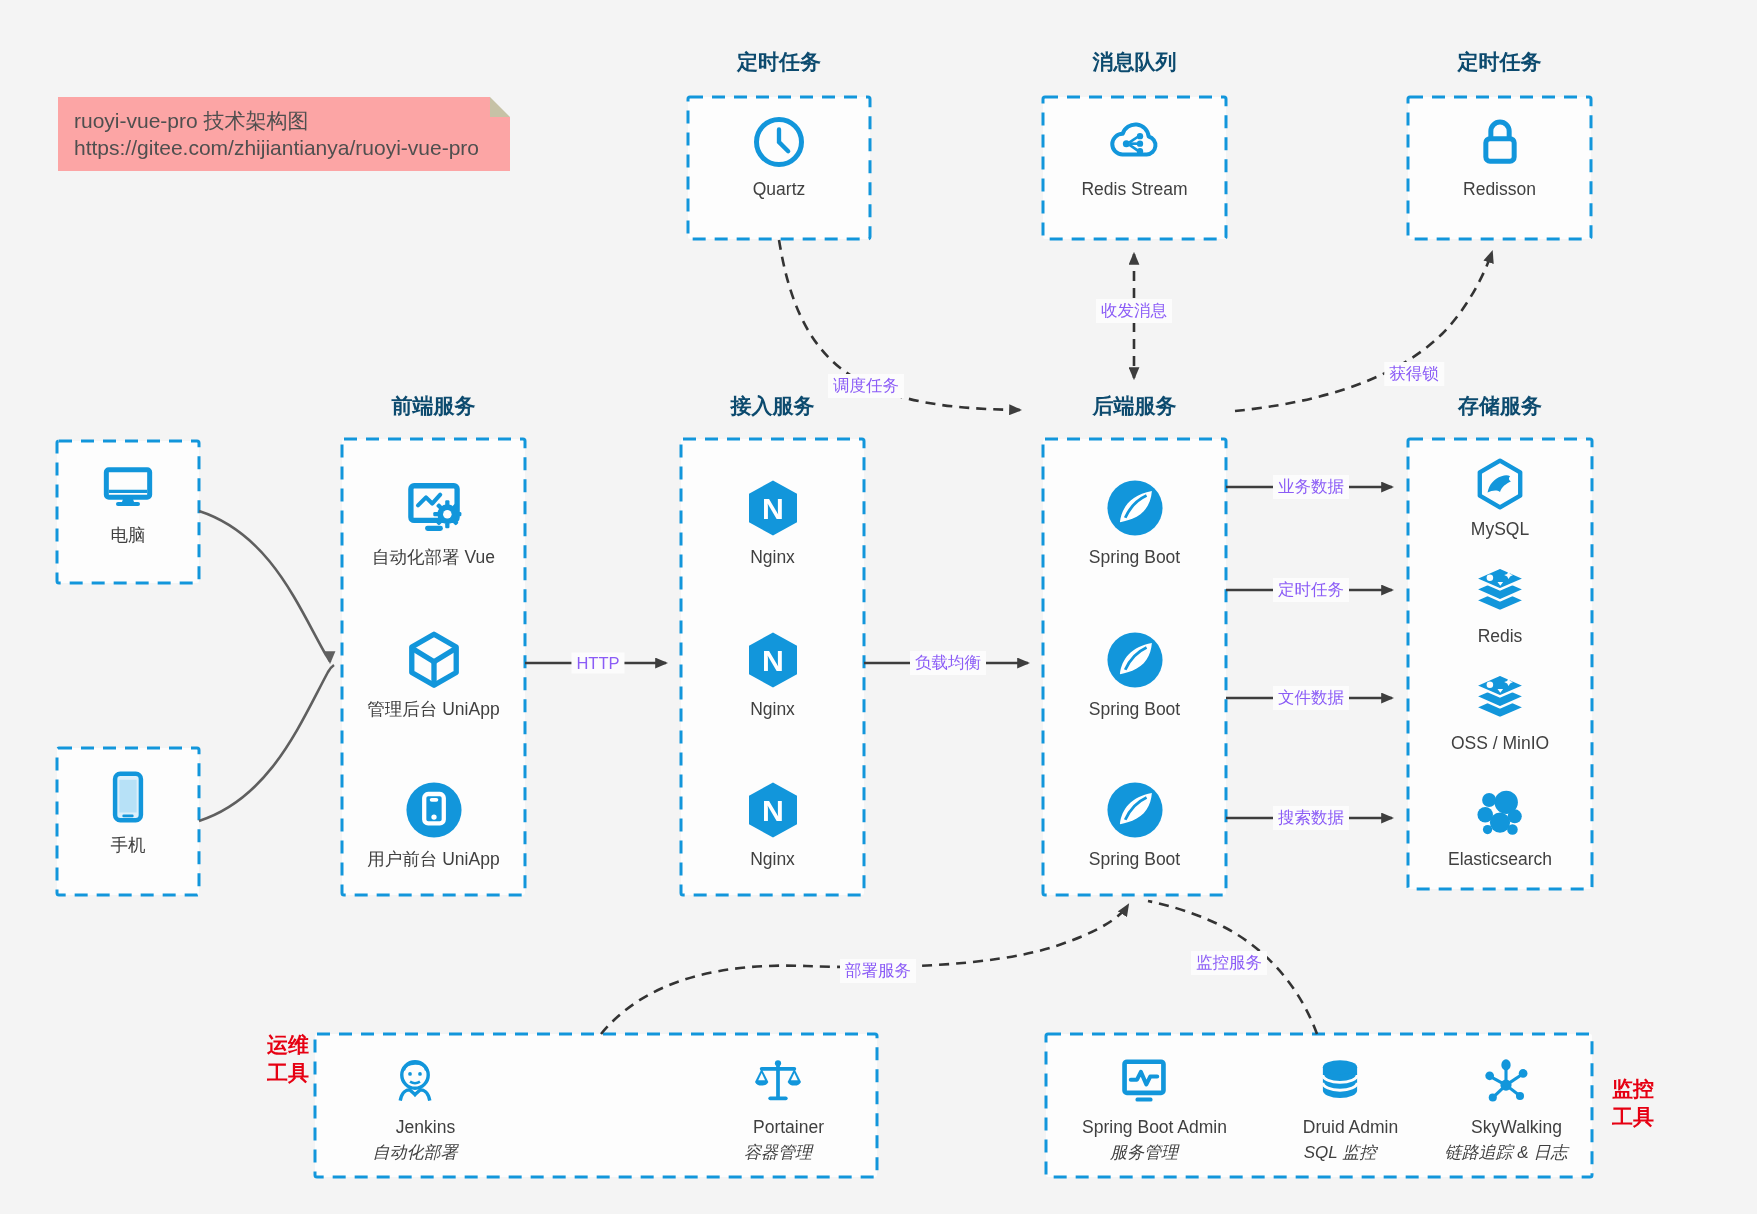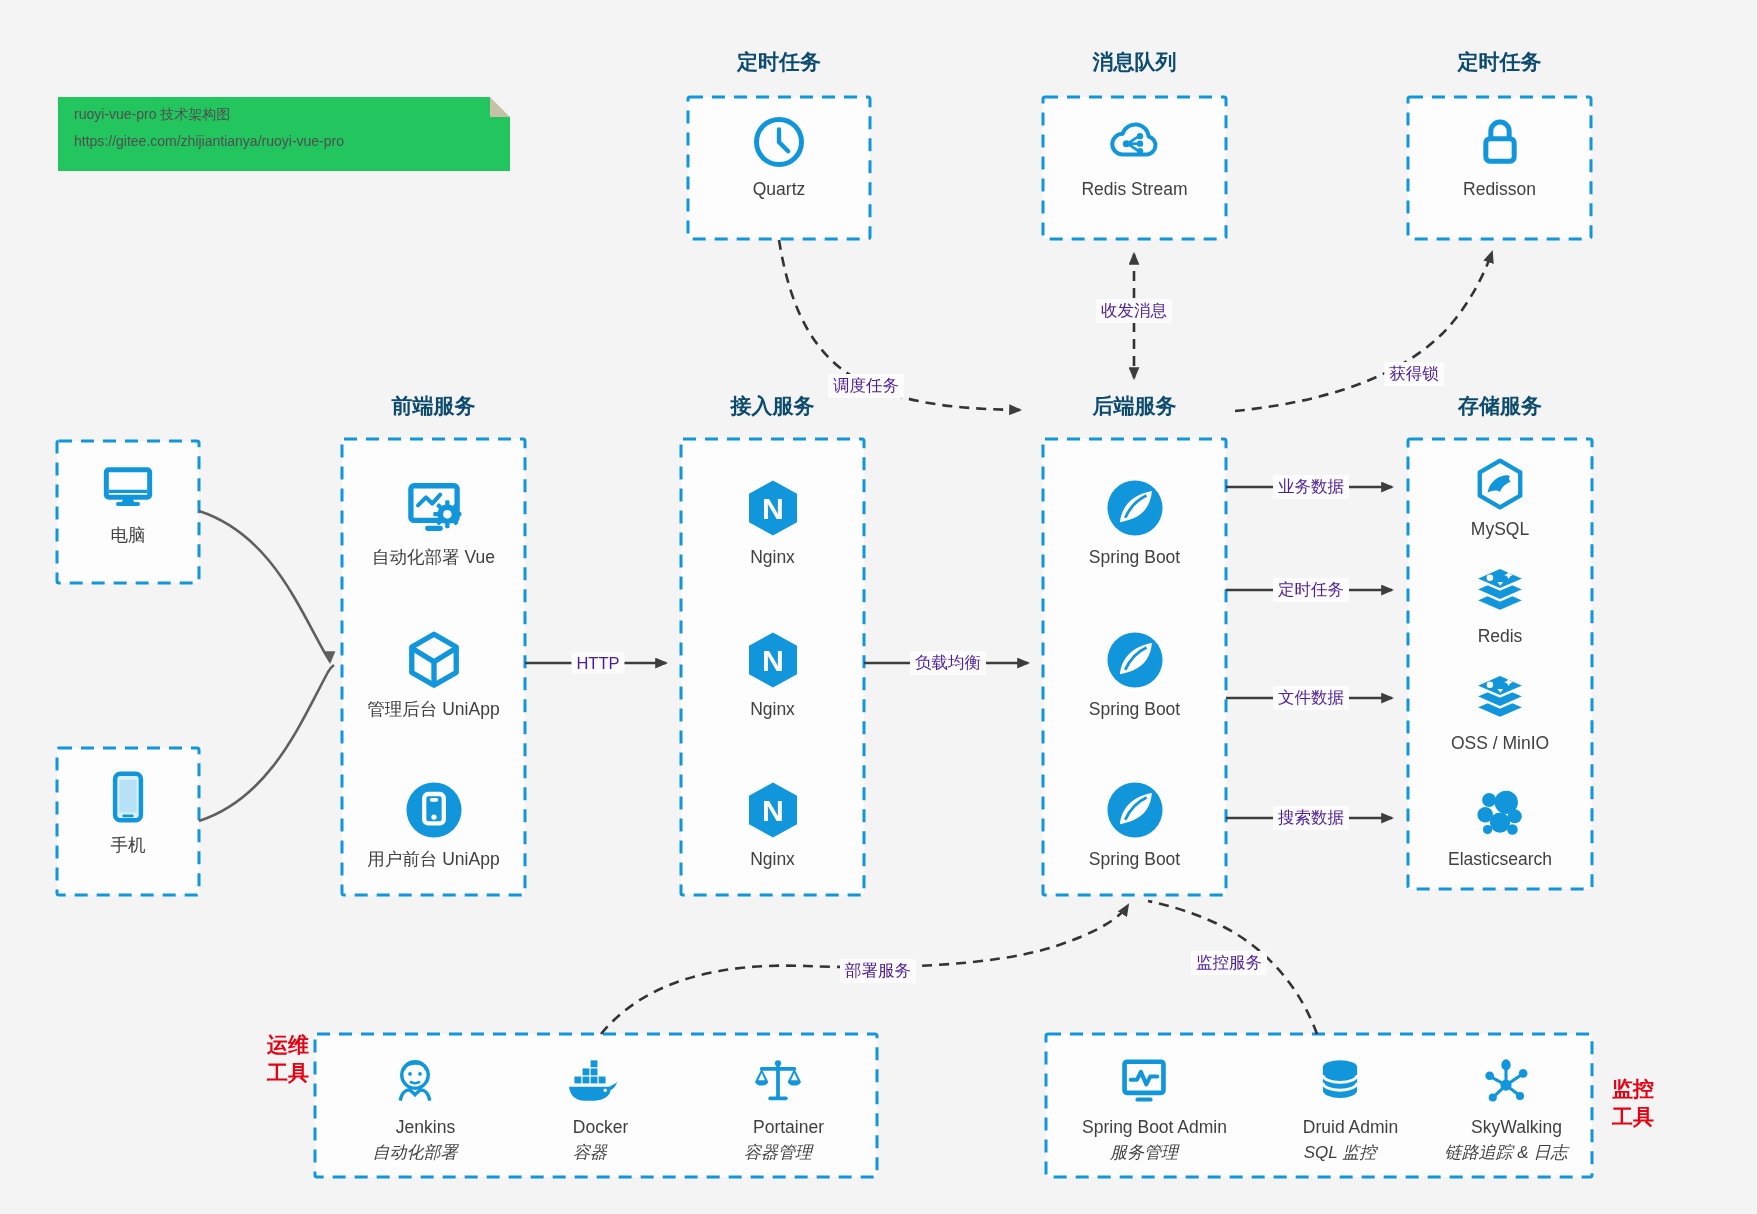--- a/index.html
+++ b/index.html
@@ -1,35 +1,35 @@
 <!DOCTYPE html>
 <html><head>
 <meta charset="utf-8">
 <style>
   html,body{margin:0;padding:0;}
   body{background:#e9e9e9;font-family:"Liberation Sans","DejaVu Sans",sans-serif;}
   #canvas{position:relative;width:1757px;height:1214px;background:#f4f4f4;overflow:hidden;}
   #edges{position:absolute;left:0;top:0;width:1757px;height:1214px;}
 
-  .note{position:absolute;left:58px;top:97px;width:452px;height:74px;background:#22c55e;
-        box-sizing:border-box;padding:4px 16px;font-size:14px;line-height:27px;color:#4f4f4f;}
+  .note{position:absolute;left:58px;top:97px;width:452px;height:74px;background:#fca5a5;
+        box-sizing:border-box;padding:10px 16px;font-size:21px;line-height:27px;color:#4f4f4f;}
   .note::after{content:"";position:absolute;top:0;right:0;width:0;height:0;border-style:solid;
         border-width:0 20px 20px 0;border-color:#f4f4f4 #f4f4f4 #c6c2a6 #c6c2a6;}
 
   .gtitle{position:absolute;font-size:21px;font-weight:bold;color:#0c4a6e;text-align:center;height:27px;line-height:27px;}
   .side-title{position:absolute;font-size:21px;font-weight:bold;color:#e60012;text-align:center;line-height:28px;}
 
   .node{position:absolute;display:flex;flex-direction:column;align-items:center;text-align:center;}
   .nicon{display:flex;align-items:center;justify-content:center;}
   .nlabel{margin-top:5px;font-size:17.5px;line-height:24px;color:#404040;white-space:nowrap;}
   .nname{margin-top:4px;font-size:17.5px;line-height:26px;color:#3f3f3f;white-space:nowrap;margin-left:21px;}
   .ndesc{font-size:17px;line-height:26px;color:#3f3f3f;white-space:nowrap;font-style:italic;}
 
   .echip{position:absolute;transform:translate(-50%,-50%);background:#fcfcfc;padding:1px 5px;
-         font-size:16.5px;color:#4c1d95;white-space:nowrap;}
+         font-size:16.5px;color:#8b5cf6;white-space:nowrap;}
 </style>
 </head>
 <body>
 
 <div id="canvas">
 
 <svg id="edges" viewBox="0 0 1757 1214">
   <defs>
     <marker id="ah" viewBox="0 0 12 10" markerWidth="13" markerHeight="11" refX="10" refY="5" orient="auto-start-reverse" markerUnits="userSpaceOnUse">
       <path d="M0 0 L12 5 L0 10 Z" fill="#3d3d3d"></path>
@@ -349,39 +349,20 @@
             <circle cx="14.8" cy="12.8" r="1.2"></circle>
             <circle cx="21.2" cy="12.8" r="1.2"></circle>
             <path d="M16.4 25.4 h3.2 l-1.6 2.4 z"></path>
           </g>
         </svg>
   </div>
   <div class="nname">Jenkins</div>
   <div class="ndesc">自动化部署</div>
 </div>
 
-<div class="node" style="left:500px;top:1054px;width:180px">
-  <div class="nicon">
-    <svg width="56" height="56" viewBox="0 0 36 36">
-          <g fill="#1296db">
-            <rect x="8" y="14.5" width="4.4" height="4.4"></rect>
-            <rect x="13.2" y="14.5" width="4.4" height="4.4"></rect>
-            <rect x="18.4" y="14.5" width="4.4" height="4.4"></rect>
-            <rect x="23.6" y="14.5" width="4.4" height="4.4"></rect>
-            <rect x="13.2" y="9.3" width="4.4" height="4.4"></rect>
-            <rect x="18.4" y="9.3" width="4.4" height="4.4"></rect>
-            <rect x="18.4" y="4.1" width="4.4" height="4.4"></rect>
-            <path d="M4.5 21 h25.5 c0 0 .8 0 1.6 -.6 c1.4 -1 3 -1.2 3.9 -2.6 c-1 2.8 -2 4.4 -4.2 5.4 c-.6 3.8 -4.6 6.8 -10.3 6.8 h-6.5 c-5.5 0 -9.5 -3.4 -10 -9 z"></path>
-          </g>
-          <circle cx="27.8" cy="23.3" r="1.1" fill="#fdfdfd"></circle>
-        </svg>
-  </div>
-  <div class="nname">Docker</div>
-  <div class="ndesc">容器</div>
-</div>
 
 <div class="node" style="left:688px;top:1054px;width:180px">
   <div class="nicon">
     <svg width="56" height="56" viewBox="0 0 36 36">
           <g stroke="#1296db" stroke-width="2.4" fill="none" stroke-linecap="round">
             <path d="M18 7.5 V27.5"></path>
             <path d="M7.5 9.5 H28.5"></path>
             <path d="M13 28.5 H23"></path>
           </g>
           <circle cx="18" cy="6" r="2" fill="#1296db"></circle>

